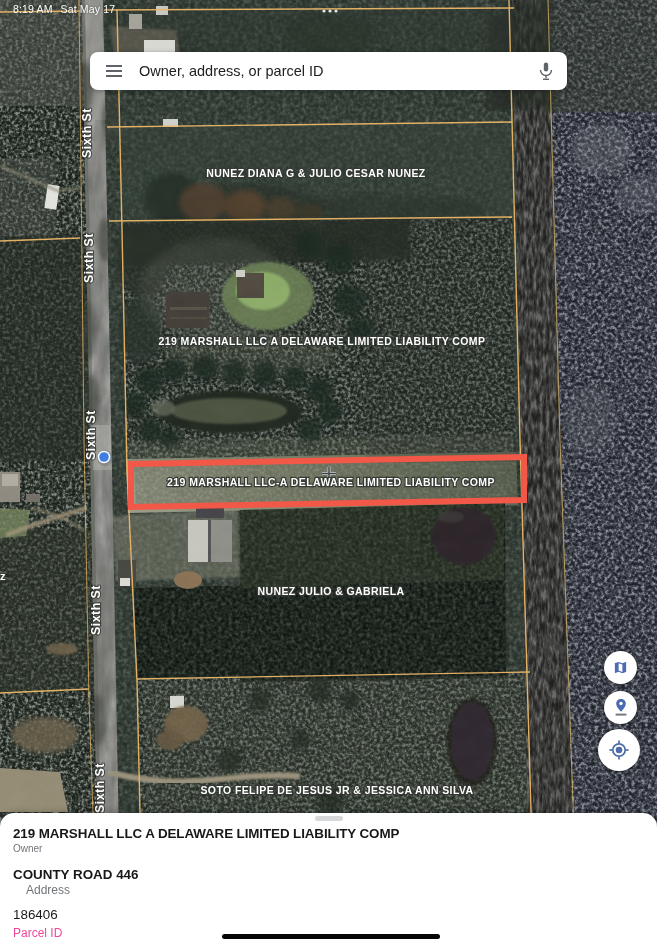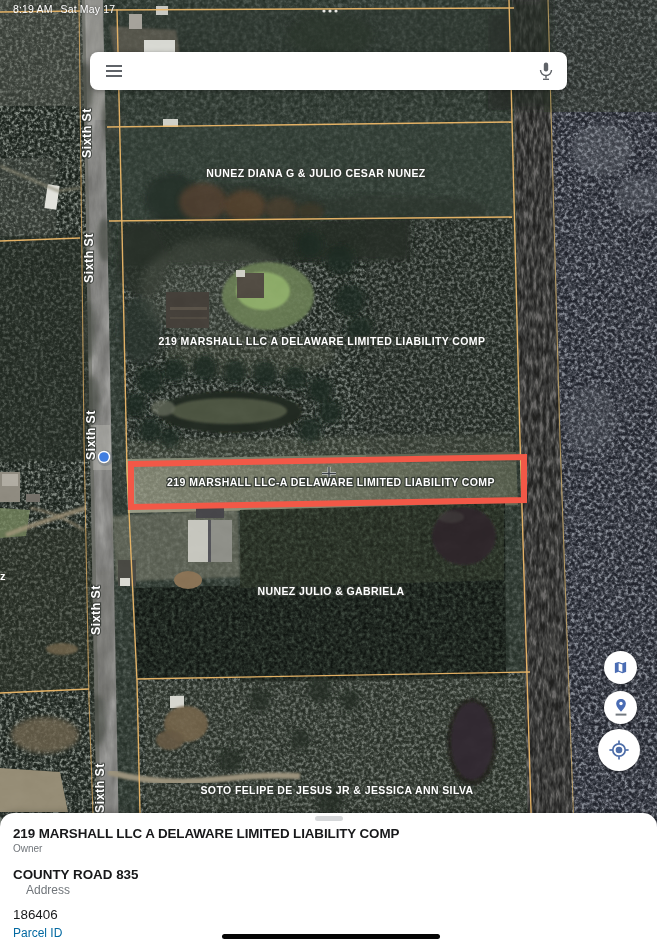--- a/index.html
+++ b/index.html
@@ -424,20 +424,21 @@
 <div class="ui" style="left:90px;top:52px;width:477px;height:38px;background:#fff;border-radius:8px;box-shadow:0 1px 5px rgba(0,0,0,0.35);">
 
   <svg style="position:absolute;left:15px;top:11px;" width="18" height="16" viewBox="0 0 18 16">
     <g stroke="#5f6368" stroke-width="2">
           <line x1="1" y1="3" x2="17" y2="3"></line>
           <line x1="1" y1="8" x2="17" y2="8"></line>
           <line x1="1" y1="13" x2="17" y2="13"></line>
         </g>
   </svg>
 
+  <div style="position:absolute;left:49px;top:11px;font-size:14.5px;color:#202124;">Owner, address, or parcel ID</div>
 
   <svg style="position:absolute;right:14px;top:10px;" width="14" height="19" viewBox="0 0 14 19">
     <rect x="4.8" y="0.5" width="4.4" height="9" rx="2.2" fill="#5f6368"></rect>
     <path d="M1.5 8 a5.5 5.5 0 0 0 11 0" fill="none" stroke="#5f6368" stroke-width="1.4"></path>
     <line x1="7" y1="13.8" x2="7" y2="16.5" stroke="#5f6368" stroke-width="1.4"></line>
     <line x1="4" y1="17.3" x2="10" y2="17.3" stroke="#5f6368" stroke-width="1.4"></line>
   </svg>
 </div>
 
 <div class="ui" style="left:604px;top:651px;width:33px;height:33px;background:#fff;border-radius:50%;box-shadow:0 1px 3px rgba(0,0,0,0.3);">
@@ -466,23 +467,23 @@
 </div>
 
 <div class="ui" style="left:0;top:813px;width:657px;height:133px;background:#fff;border-radius:14px 14px 0 0;box-shadow:0 -1px 6px rgba(0,0,0,0.25);">
 
   <div style="position:absolute;left:315px;top:3px;width:28px;height:5px;border-radius:3px;background:#d6d8da;"></div>
 
   <div style="position:absolute;left:13px;top:13px;font-size:13.4px;font-weight:bold;color:#17181a;letter-spacing:-0.1px;">219 MARSHALL LLC A DELAWARE LIMITED LIABILITY COMP</div>
 
   <div style="position:absolute;left:13px;top:30px;font-size:10px;color:#70757a;">Owner</div>
 
-  <div style="position:absolute;left:13px;top:54px;font-size:13.4px;font-weight:bold;color:#17181a;">COUNTY ROAD 835</div>
+  <div style="position:absolute;left:13px;top:54px;font-size:13.4px;font-weight:bold;color:#17181a;">COUNTY ROAD 446</div>
 
   <div style="position:absolute;left:26px;top:70px;font-size:12px;color:#70757a;">Address</div>
 
   <div style="position:absolute;left:13px;top:94px;font-size:13.4px;font-weight:normal;color:#17181a;">186406</div>
 
-  <div style="position:absolute;left:13px;top:113px;font-size:12px;color:#0369a1;">Parcel ID</div>
+  <div style="position:absolute;left:13px;top:113px;font-size:12px;color:#ec4899;">Parcel ID</div>
 
   <div style="position:absolute;left:222px;top:121px;width:218px;height:5px;border-radius:3px;background:#050505;"></div>
 </div>
 </div>
 
 </body></html>

